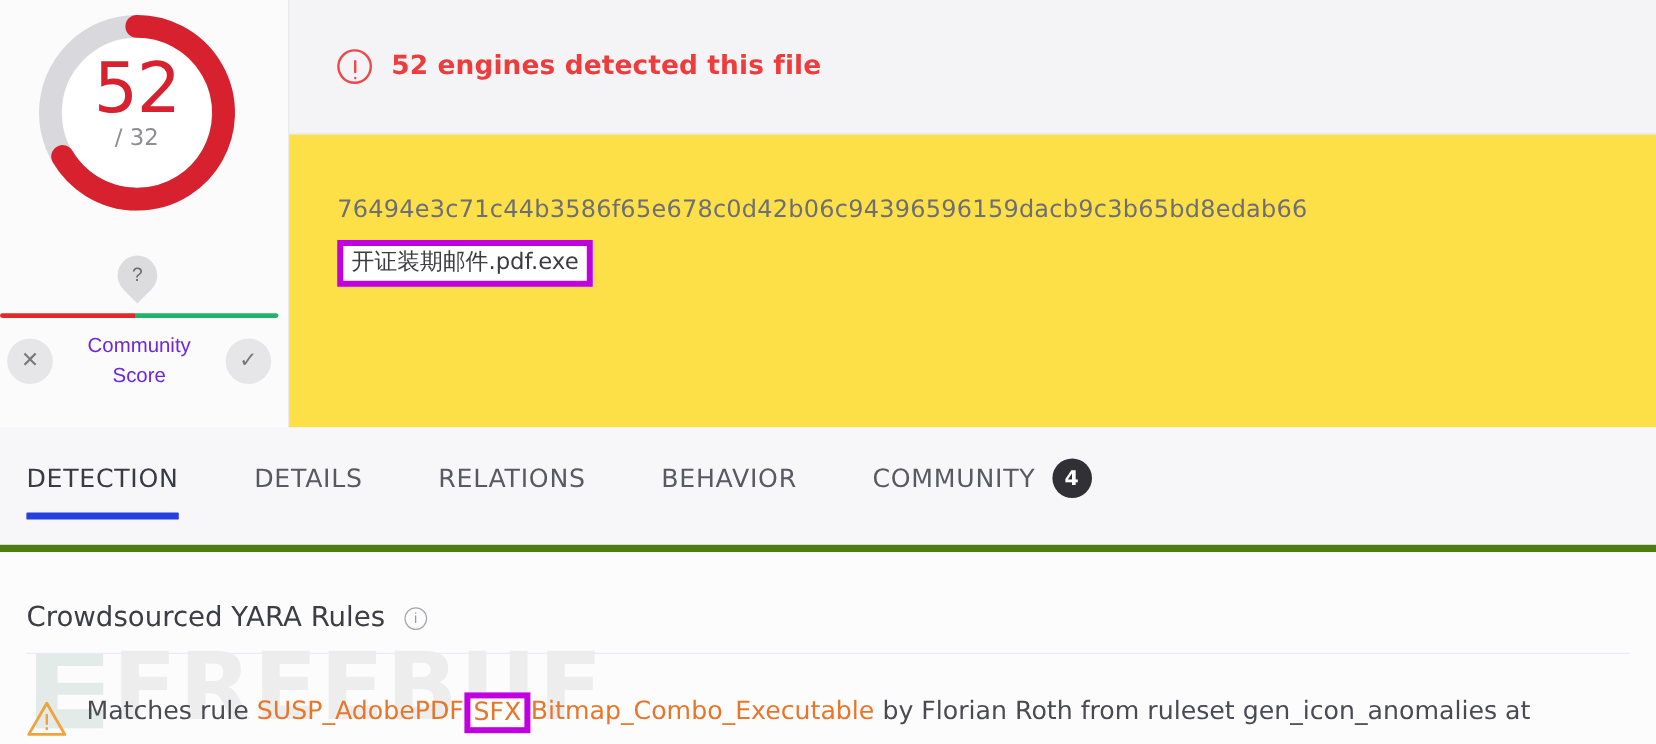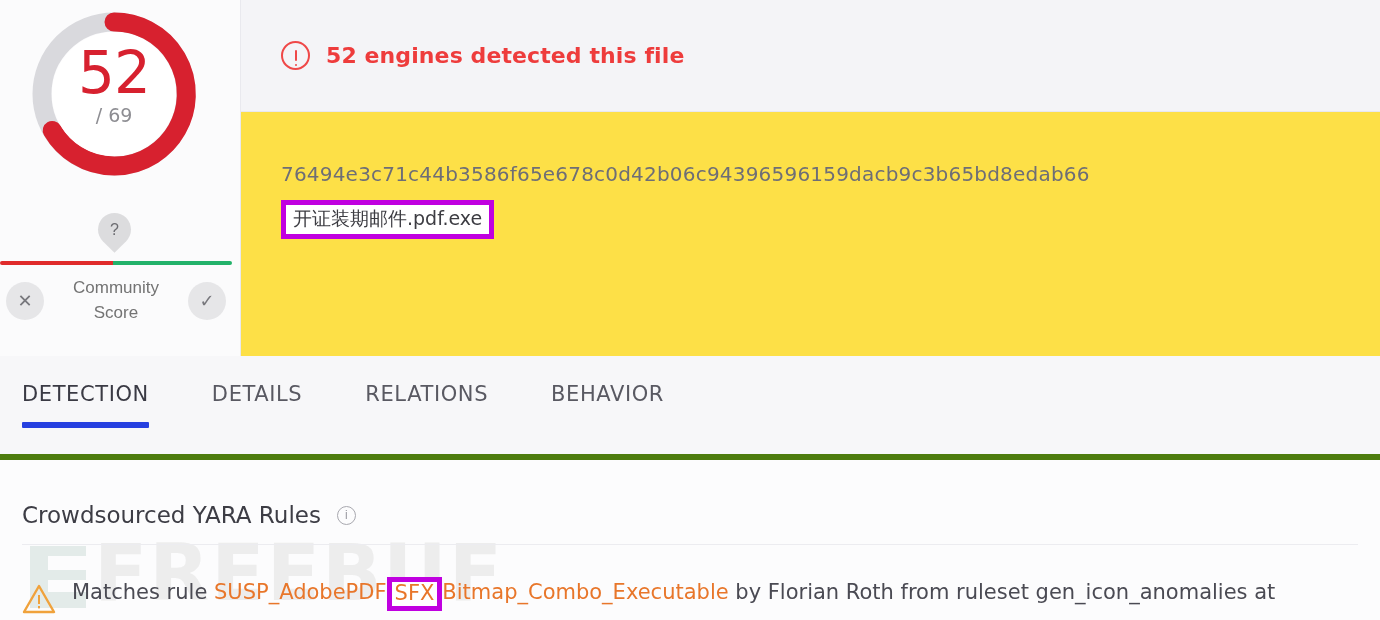--- a/index.html
+++ b/index.html
@@ -116,21 +116,21 @@
   }
   .cs-circle {
     width: 38px; height: 38px; border-radius: 50%;
     background: #e6e6e8;
     display: flex; align-items: center; justify-content: center;
     color: #77777c; font-size: 18px; flex: none;
   }
   .cs-label {
     text-align: center;
     font-size: 17px;
-    color: #737373;
+    color: #6d28d9;
     line-height: 1.45;
     width: 130px;
   }
 
   
   .detail-card {
     flex: 1;
     background: #fde047;
     border-left: 1px solid #e9e9ee;
     position: relative;
@@ -306,21 +306,21 @@
   <div class="top-wrap">
 
     <div class="gauge-col">
       <div class="donut">
         <svg width="176" height="176" viewBox="0 0 176 176">
           <circle cx="88" cy="88" r="72" fill="none" stroke="#d9d9dd" stroke-width="19"></circle>
           <path d="M 88 16 A 72 72 0 1 1 26.2 124.4" fill="none" stroke="#d7212f" stroke-width="19" stroke-linecap="round"></path>
           <circle cx="88" cy="88" r="62" fill="#ffffff"></circle>
         </svg>
         <div class="donut-num">52</div>
-        <div class="donut-den">/ 69</div>
+        <div class="donut-den">/ 32</div>
       </div>
 
       <div class="community-block">
         <div class="cs-pin">
           <span>?</span>
         </div>
         <div class="cs-bar"></div>
         <div class="cs-row">
           <div class="cs-circle">
             <span>✕</span>
@@ -356,20 +356,24 @@
       </div>
       <div class="tab">
         <span>DETAILS</span>
       </div>
       <div class="tab">
         <span>RELATIONS</span>
       </div>
       <div class="tab">
         <span>BEHAVIOR</span>
       </div>
+      <div class="tab">
+        <span>COMMUNITY</span>
+        <span class="tab-badge">4</span>
+      </div>
     </div>
   </div>
 
   <div class="yara">
     <div class="yara-head">
       <div class="yara-title">Crowdsourced YARA Rules</div>
       <div class="info-icon">
         <span>i</span>
       </div>
     </div>

